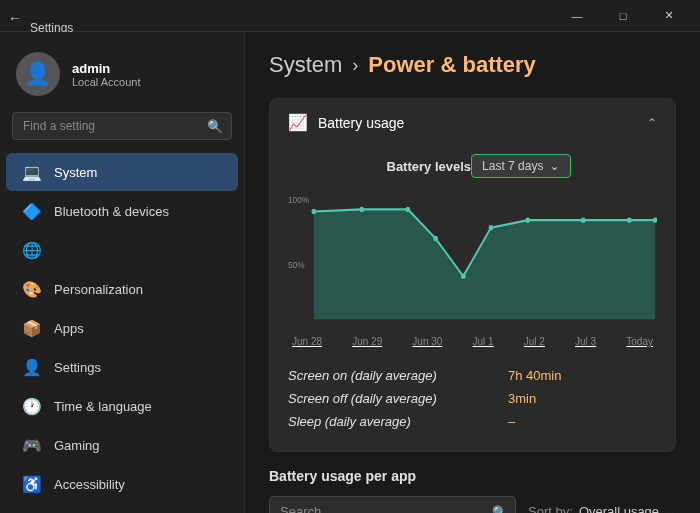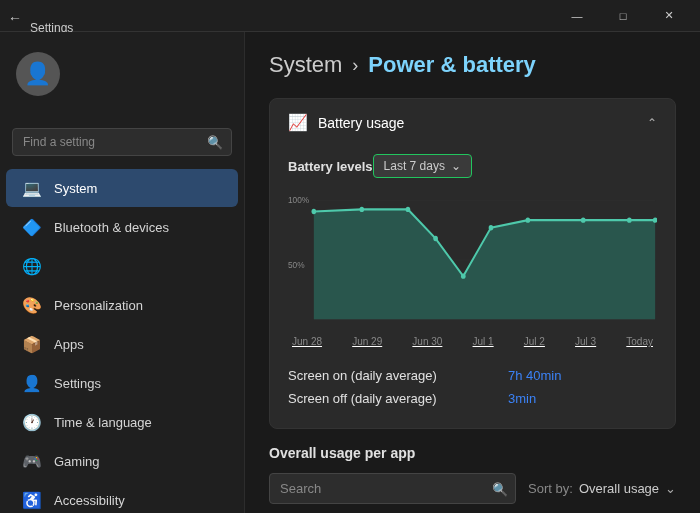--- a/index.html
+++ b/index.html
@@ -88,21 +88,21 @@
       justify-content: center;
       font-size: 22px;
       color: #ccc;
       flex-shrink: 0;
     }
     .user-info { display: flex; flex-direction: column; }
     .user-name { font-size: 13px; font-weight: 600; color: #fff; }
     .user-role { font-size: 11px; color: #aaa; }
 
     .search-box {
-      margin: 16px 12px 12px 12px;
+      margin: 0 12px 12px 12px;
       position: relative;
     }
     .search-box input {
       width: 100%;
       background: #2d2d2d;
       border: 1px solid #444;
       border-radius: 4px;
       color: #ccc;
       padding: 6px 32px 6px 10px;
       font-size: 12px;
@@ -160,21 +160,21 @@
       color: #ccc;
     }
     .page-header-arrow {
       font-size: 18px;
       color: #ccc;
       margin: 0 2px;
     }
     .page-header-current {
       font-size: 22px;
       font-weight: 600;
-      color: #7dd3fc;
+      color: #fdba74;
     }
 
     
     .card {
       background: #2a2a2a;
       border-radius: 8px;
       padding: 0;
       margin-bottom: 16px;
       border: 1px solid #333;
     }
@@ -193,23 +193,24 @@
       font-weight: 500;
     }
     .card-header-icon { font-size: 16px; color: #aaa; }
     .chevron-icon { font-size: 12px; color: #aaa; }
 
     .card-body { padding: 8px 18px 18px 18px; }
 
     
     .chart-controls {
       display: flex;
-      justify-content: flex-start;
+      justify-content: center;
       align-items: center;
       margin-bottom: 12px;
+      margin-left: 12px;
     }
     .chart-label { font-size: 13px; font-weight: 600; color: #e0e0e0; }
     .dropdown-btn {
       display: flex;
       align-items: center;
       gap: 6px;
       background: #3a3a3a;
       border: 1px solid #22c55e;
       border-radius: 4px;
       color: #ccc;
@@ -250,22 +251,23 @@
     .stat-row {
       display: flex;
       align-items: center;
       padding: 4px 0;
       font-size: 13px;
     }
     .stat-key {
       width: 220px;
       color: #e0e0e0;
       font-weight: 500;
-    }
-    .stat-val { color: #3b82f6; }
+      font-style: italic;
+    }
+    .stat-val { color: #fdba74; }
 
     
     .section-title {
       font-size: 14px;
       font-weight: 600;
       color: #e0e0e0;
       margin-bottom: 12px;
     }
     .app-search-row {
       display: flex;
@@ -321,20 +323,24 @@
     <button class="titlebar-btn close">✕</button>
   </div>
 </div>
 
 <div class="app-container">
 
   <div class="sidebar">
 
     <div class="user-profile">
       <div class="avatar">👤</div>
+      <div class="user-info">
+        <span class="user-name">admin</span>
+        <span class="user-role">Local Account</span>
+      </div>
     </div>
 
     <div class="search-box">
       <input type="text" placeholder="Find a setting" style="">
       <span class="search-icon">🔍</span>
     </div>
 
     <div id="nav-list">
         <div class="nav-item active">
     <span class="nav-icon">💻</span>
@@ -443,26 +449,30 @@
 
         <div class="stats-grid" id="stats-rows">
             <div class="stat-row">
     <span class="stat-key">Screen on (daily average)</span>
     <span class="stat-val">7h 40min</span>
   </div>
             <div class="stat-row">
     <span class="stat-key">Screen off (daily average)</span>
     <span class="stat-val">3min</span>
   </div>
+            <div class="stat-row">
+    <span class="stat-key">Sleep (daily average)</span>
+    <span class="stat-val">–</span>
+  </div>
           </div>
       </div>
     </div>
 
     <div>
-      <div class="section-title">Overall usage per app</div>
+      <div class="section-title">Battery usage per app</div>
       <div class="app-search-row">
         <div class="app-search-box">
           <input type="text" placeholder="Search" style="">
           <span class="search-icon2">🔍</span>
         </div>
         <div class="sort-control">
           <span class="sort-label">Sort by:</span>
           <span class="sort-value">Overall usage</span>
           <span>⌄</span>
         </div>

